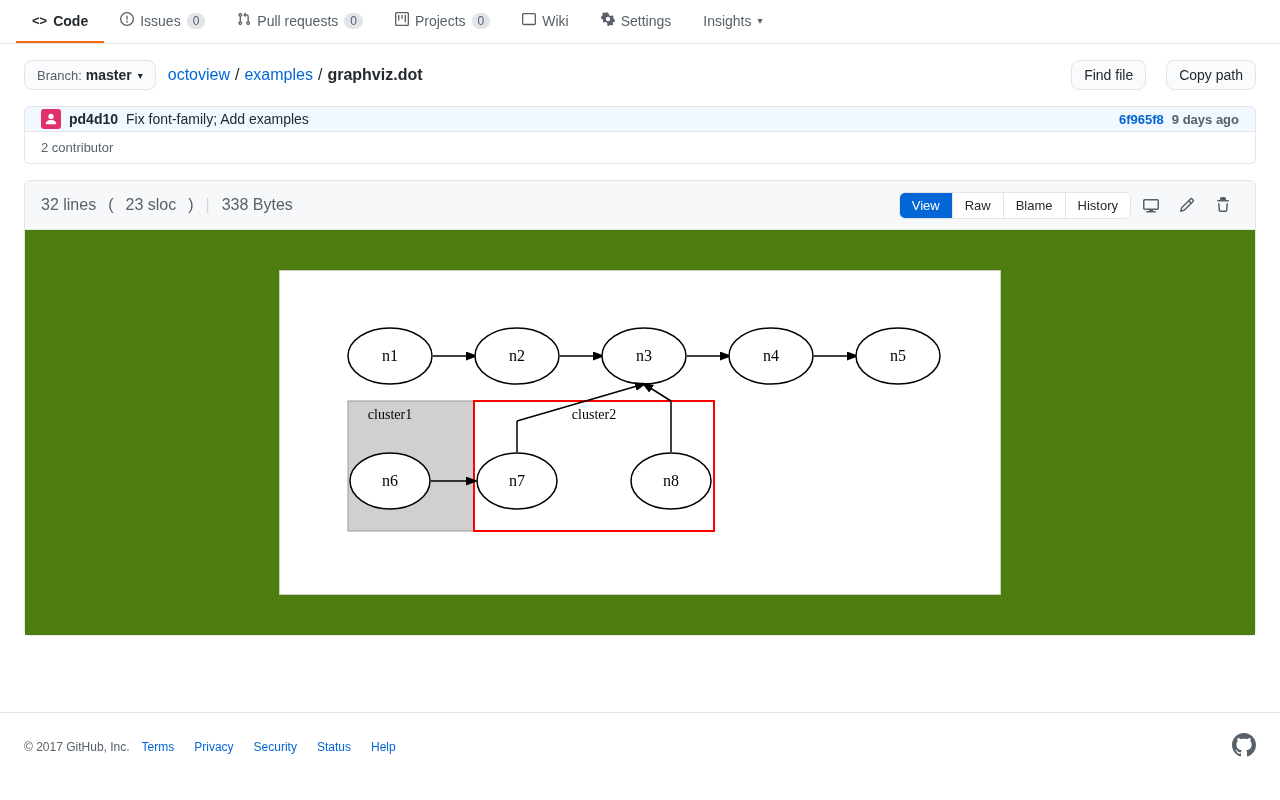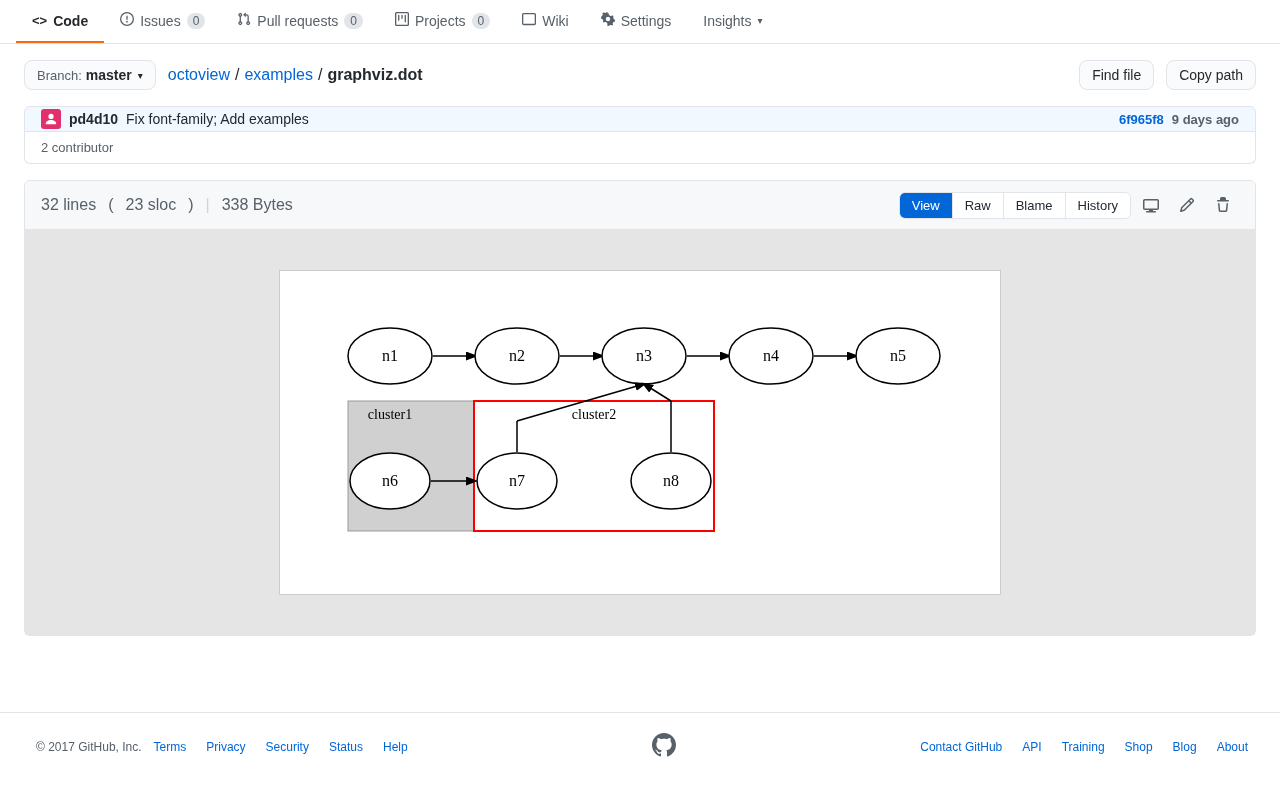--- a/index.html
+++ b/index.html
@@ -40,21 +40,21 @@
     
     .file-path-row {
       display: flex;
       align-items: center;
       justify-content: space-between;
       margin-bottom: 16px;
     }
     .breadcrumb { display: flex; align-items: center; gap: 5px; font-size: 16px; }
     .breadcrumb a { color: #0366d6; text-decoration: none; }
     .breadcrumb .filename { font-weight: 600; color: #24292e; }
-    .file-actions { display: flex; gap: 12px; }
+    .file-actions { display: flex; gap: 20px; }
     .btn {
       padding: 6px 12px;
       border: 1px solid #e1e4e8;
       border-radius: 8px;
       background: #fafbfc;
       cursor: pointer;
       font-size: 14px;
       color: #24292e;
     }
 
@@ -132,21 +132,21 @@
       border: 1px solid transparent;
       border-radius: 6px;
       cursor: pointer;
       color: #586069;
       background: none;
       font-size: 16px;
     }
 
     
     .file-content {
-      background: #e5e5e5;
+      background: #4d7c0f;
       padding: 40px;
       display: flex;
       align-items: flex-end;
       justify-content: center;
       min-height: 320px;
     }
     .graph-container {
       background: #fff;
       padding: 30px 40px;
       border: 1px solid #ccc;
@@ -157,21 +157,21 @@
       margin-top: 60px;
       padding: 20px 24px;
       border-top: 1px solid #e1e4e8;
       display: flex;
       align-items: center;
       justify-content: space-between;
       font-size: 12px;
       color: #586069;
     }
     footer a { color: #0366d6; text-decoration: none; margin: 0 8px; }
-    .footer-left { display: flex; align-items: center; gap: 4px; margin-left: 12px; }
+    .footer-left { display: flex; align-items: center; gap: 4px; }
     .footer-right { display: flex; align-items: center; gap: 4px; }
     .footer-center { color: #586069; }
     .github-logo {
       width: 24px;
       height: 24px;
       fill: #586069;
     }
   </style>
 </head>
 <body>
@@ -379,21 +379,13 @@
     <a>Privacy</a>
     <a>Security</a>
     <a>Status</a>
     <a>Help</a>
   </div>
   <div class="footer-center">
     <svg class="github-logo" viewBox="0 0 16 16">
       <path d="M8 0C3.58 0 0 3.58 0 8c0 3.54 2.29 6.53 5.47 7.59.4.07.55-.17.55-.38 0-.19-.01-.82-.01-1.49-2.01.37-2.53-.49-2.69-.94-.09-.23-.48-.94-.82-1.13-.28-.15-.68-.52-.01-.53.63-.01 1.08.58 1.23.82.72 1.21 1.87.87 2.33.66.07-.52.28-.87.51-1.07-1.78-.2-3.64-.89-3.64-3.95 0-.87.31-1.59.82-2.15-.08-.2-.36-1.02.08-2.12 0 0 .67-.21 2.2.82.64-.18 1.32-.27 2-.27.68 0 1.36.09 2 .27 1.53-1.04 2.2-.82 2.2-.82.44 1.1.16 1.92.08 2.12.51.56.82 1.27.82 2.15 0 3.07-1.87 3.75-3.65 3.95.29.25.54.73.54 1.48 0 1.07-.01 1.93-.01 2.2 0 .21.15.46.55.38A8.013 8.013 0 0016 8c0-4.42-3.58-8-8-8z"></path>
     </svg>
   </div>
-  <div class="footer-right">
-    <a>Contact GitHub</a>
-    <a>API</a>
-    <a>Training</a>
-    <a>Shop</a>
-    <a>Blog</a>
-    <a>About</a>
-  </div>
 </footer>
 
 </body></html>

